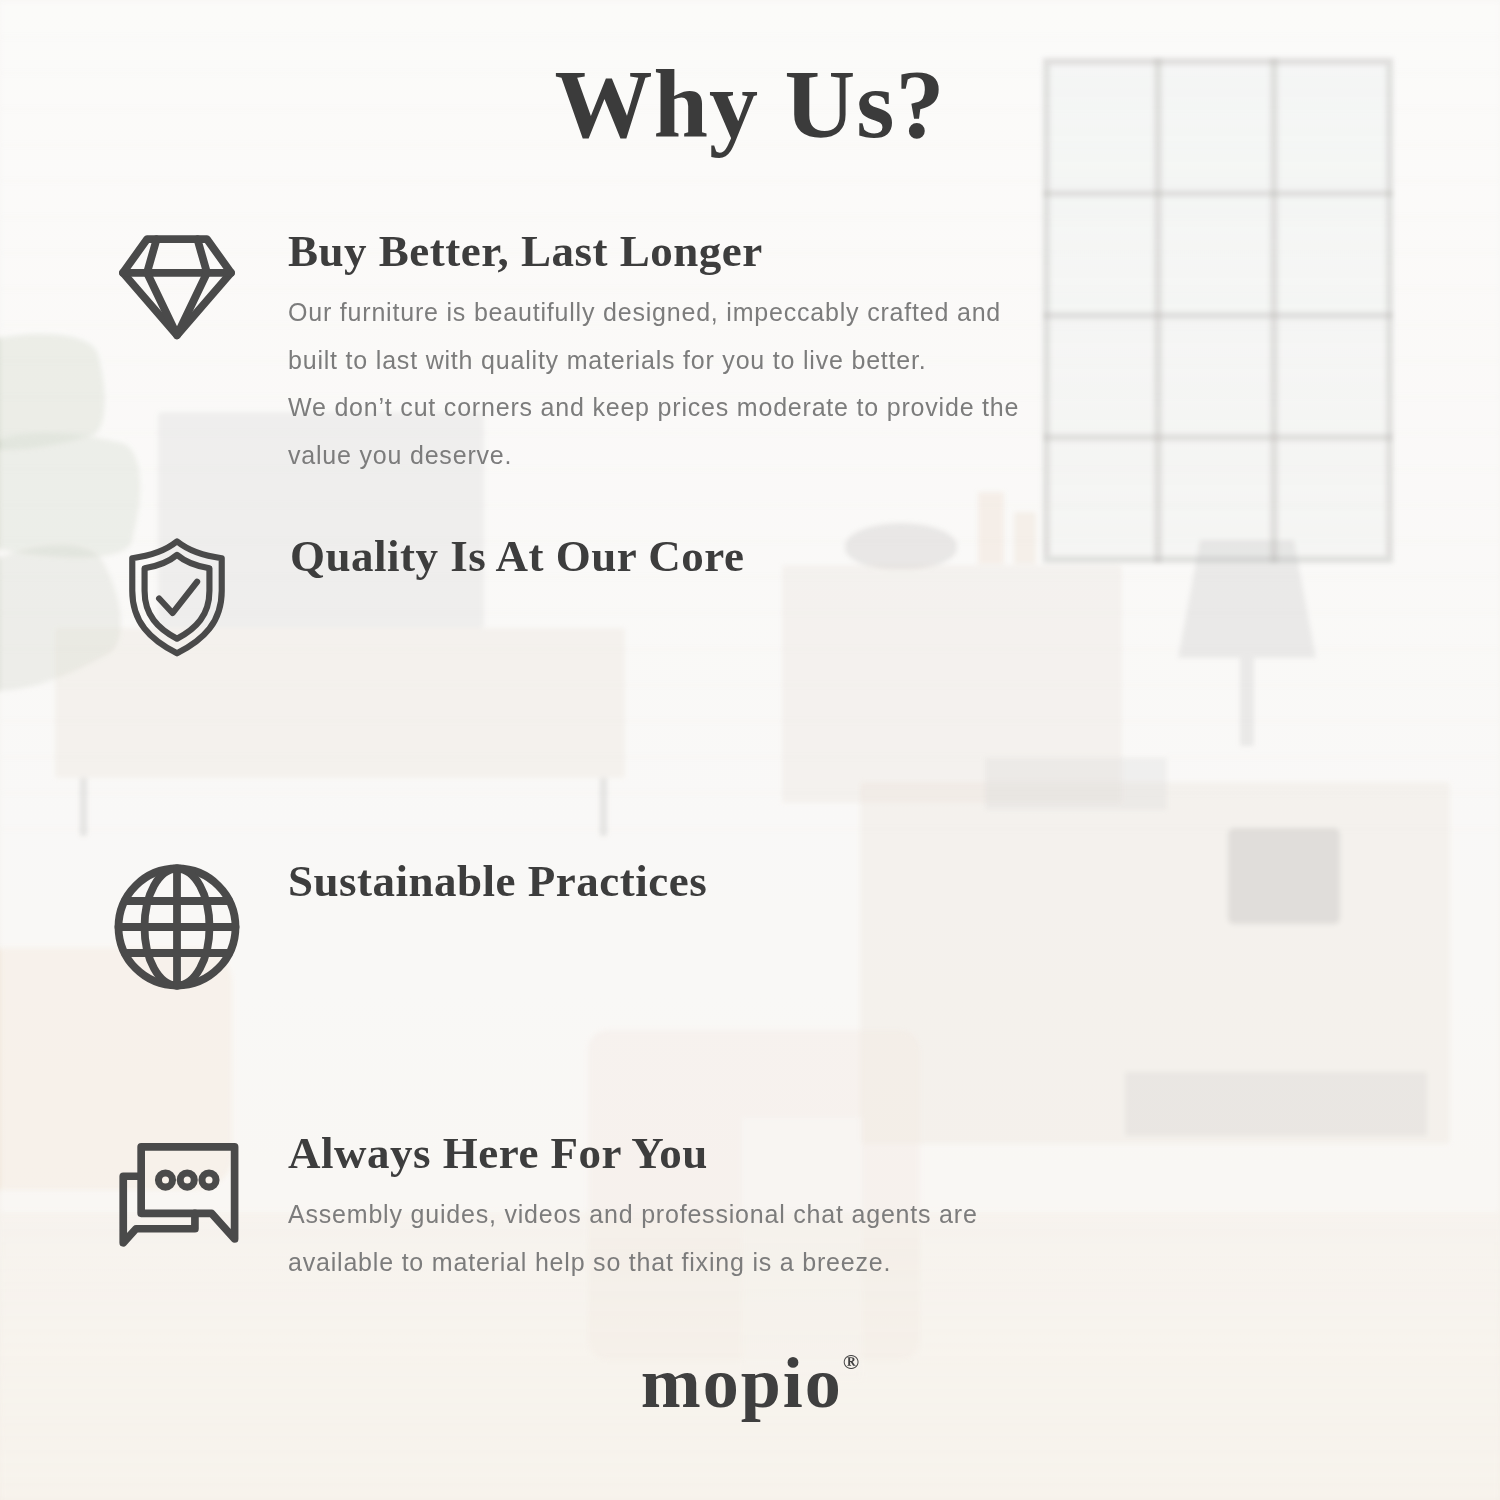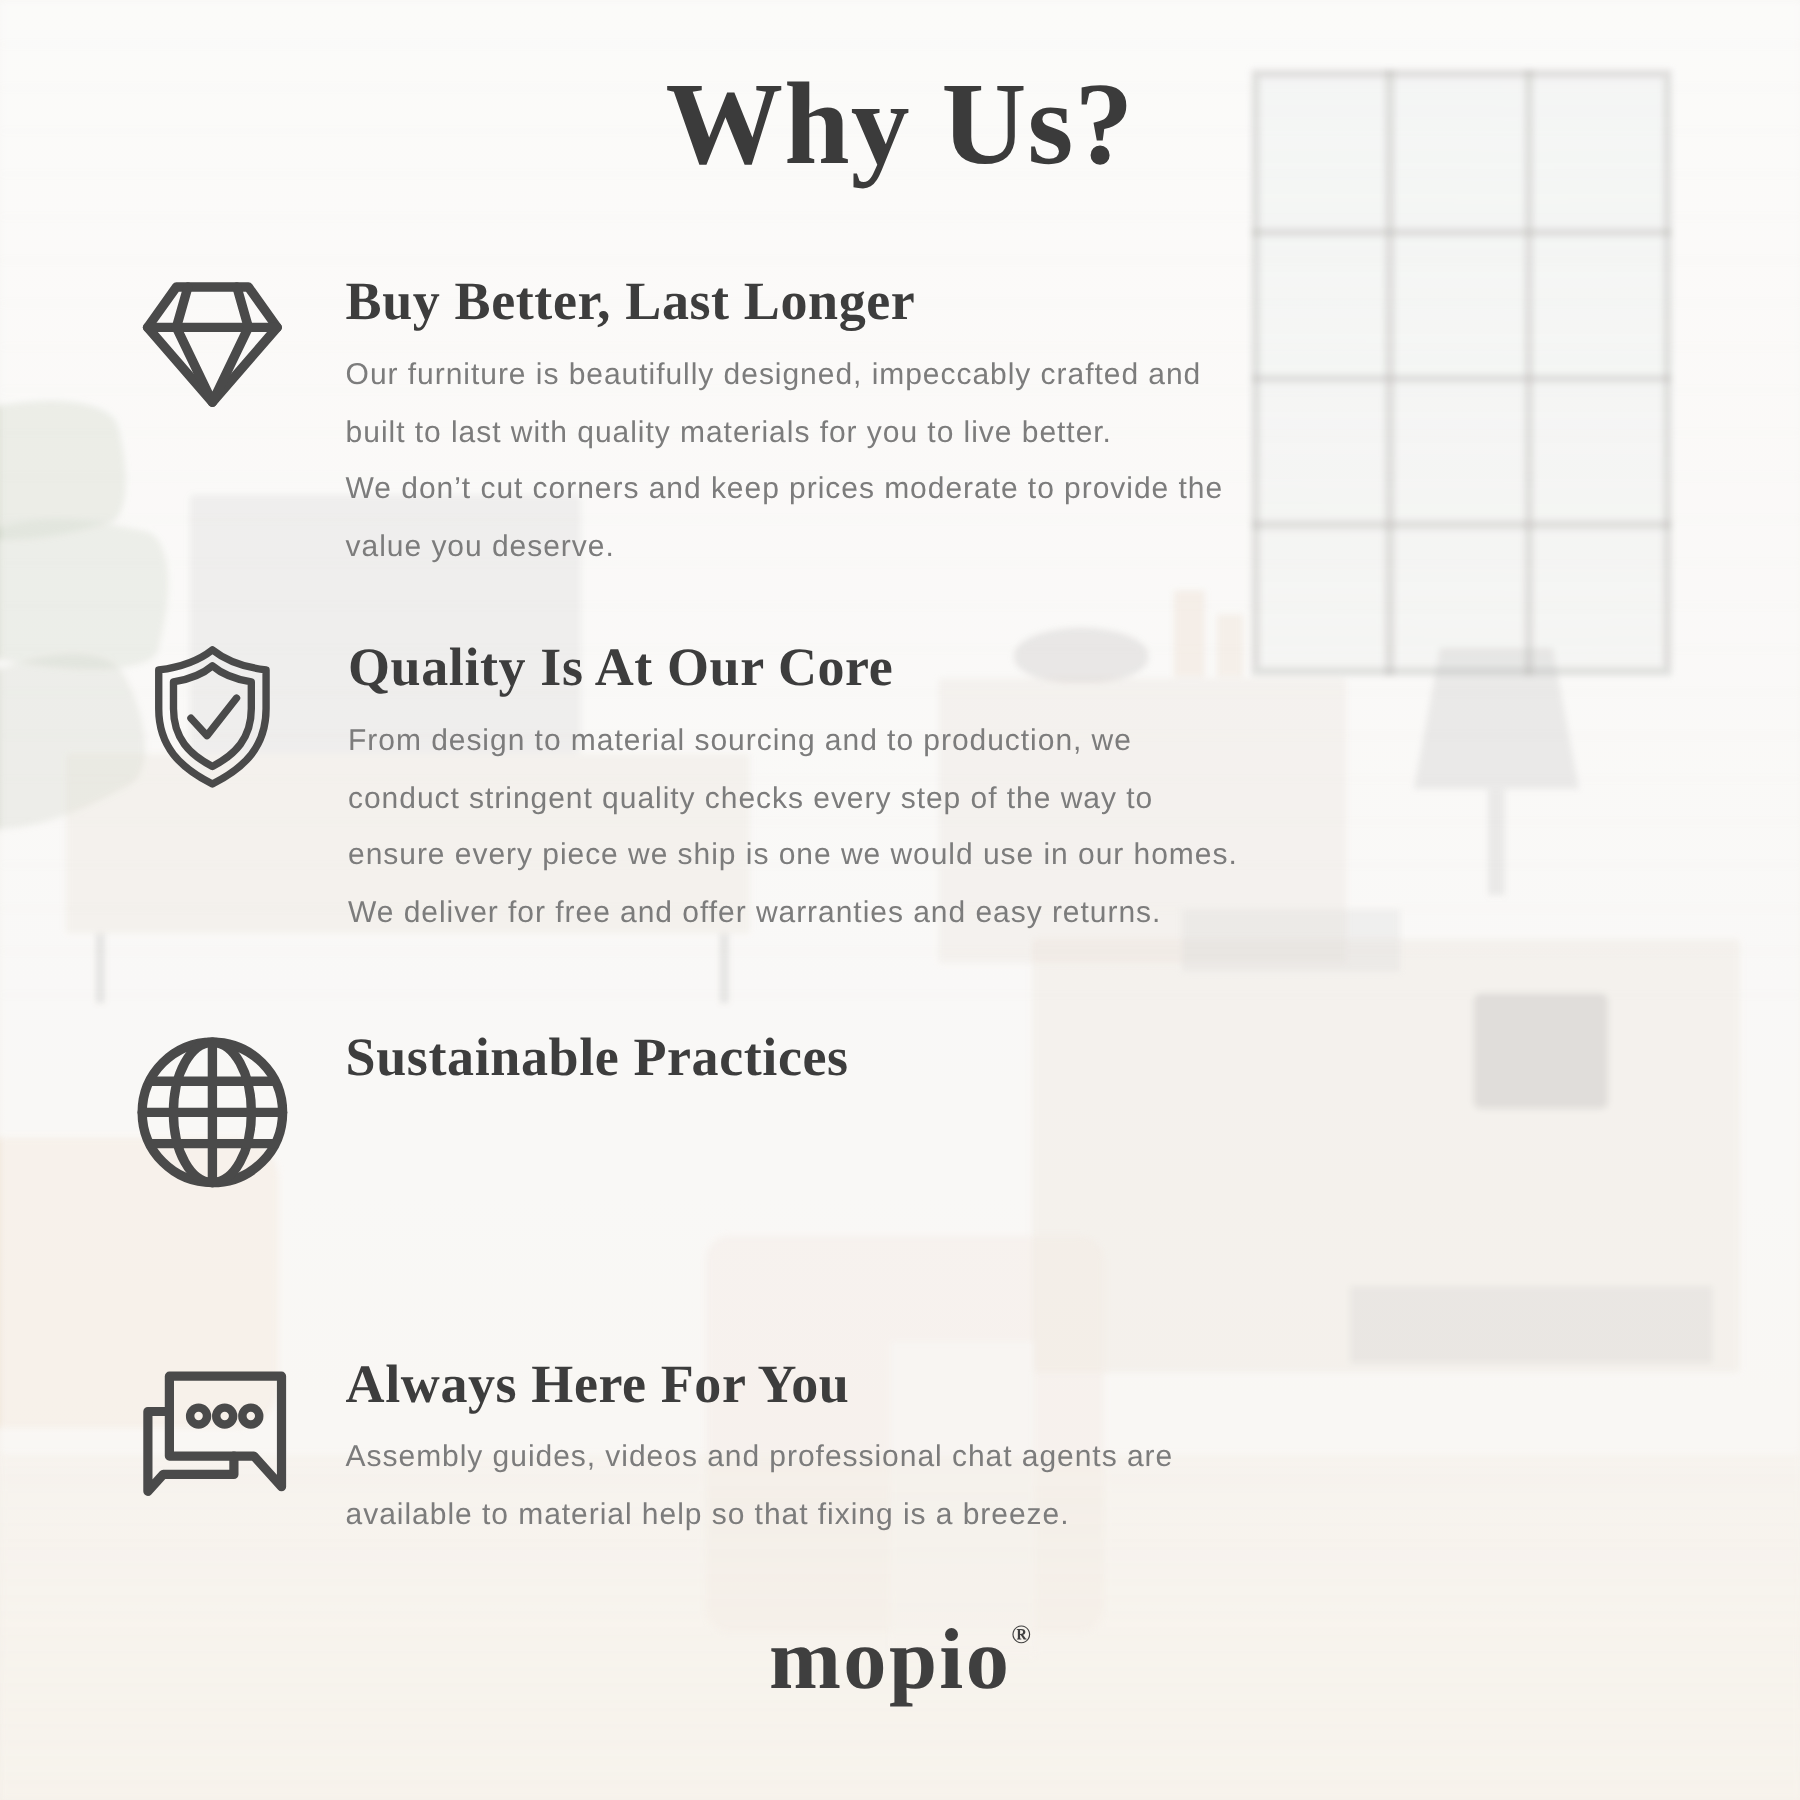--- a/index.html
+++ b/index.html
@@ -127,24 +127,20 @@
     <div class="feature f2">
       <div class="icon-box">
         <svg width="112" height="123" viewBox="0 0 100 110" stroke-width="5.5" stroke-linejoin="round" stroke-linecap="round">
           <path d="M50 4 C40 12 26 17 10 19 L10 48 C10 76 26 92 50 104 C74 92 90 76 90 48 L90 19 C74 17 60 12 50 4 Z"></path>
           <path d="M50 16 C43 22 33 26 21 28 L21 48 C21 70 33 82 50 91 C67 82 79 70 79 48 L79 28 C67 26 57 22 50 16 Z"></path>
           <path d="M34 55 L46 68 L68 40"></path>
         </svg>
       </div>
       <div class="ftext">
         <div class="fhead">Quality Is At Our Core</div>
-        <div class="fbody">From design to material sourcing and to production, we
-conduct stringent quality checks every step of the way to
-ensure every piece we ship is one we would use in our homes.
-We deliver for free and offer warranties and easy returns.</div>
       </div>
     </div>
 
     <div class="feature f3">
       <div class="icon-box">
         <svg width="130" height="130" viewBox="0 0 100 100" stroke-width="6" stroke-linecap="round">
           <circle cx="50" cy="50" r="45"></circle>
           <ellipse cx="50" cy="50" rx="25" ry="45"></ellipse>
           <line x1="50" y1="5" x2="50" y2="95"></line>
           <line x1="10" y1="30" x2="90" y2="30"></line>

